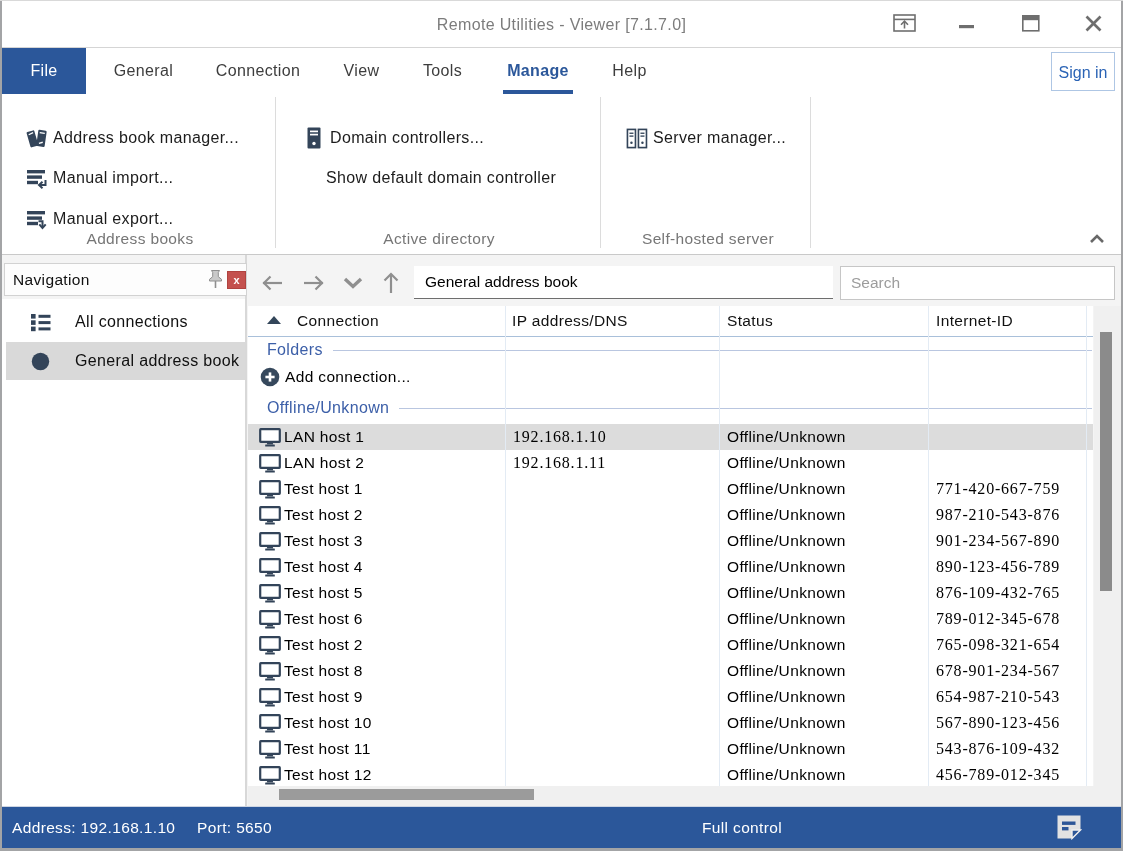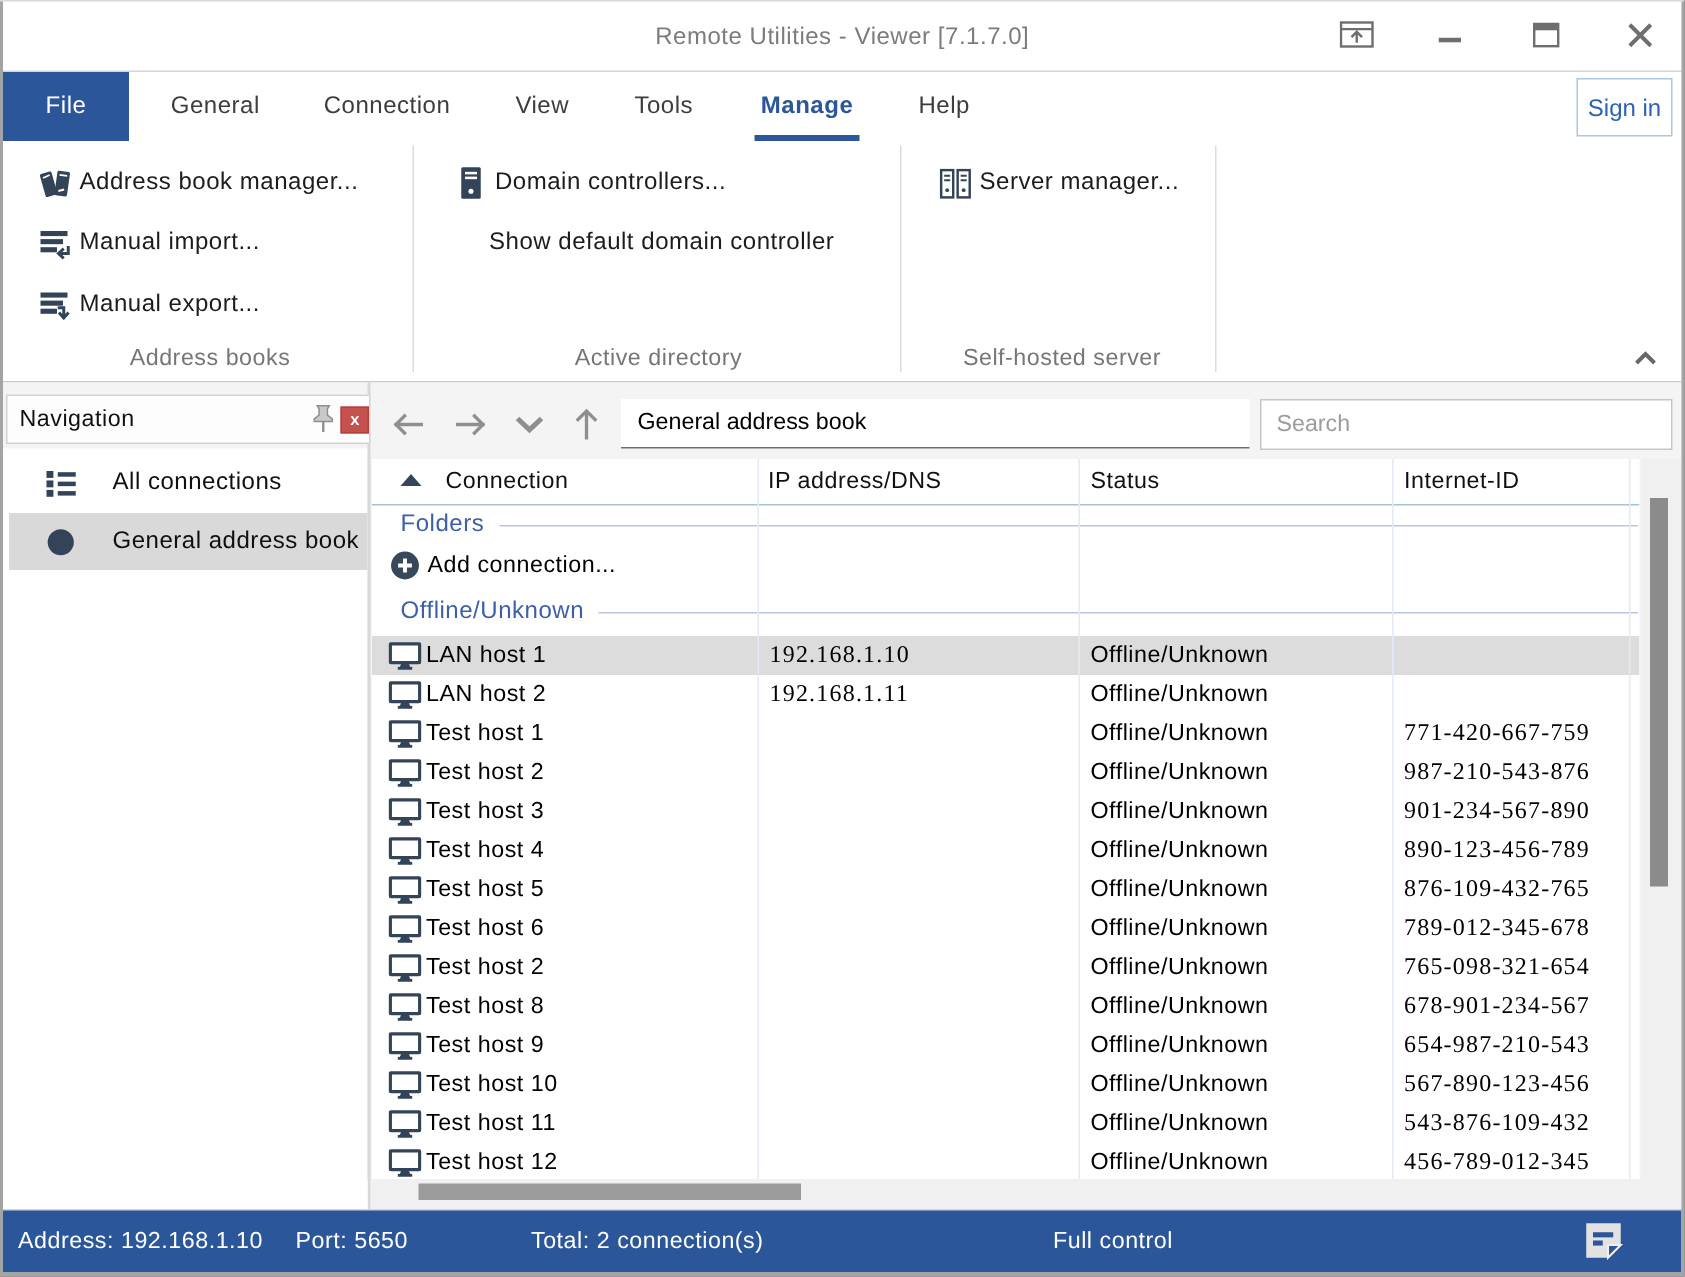--- a/index.html
+++ b/index.html
@@ -30,21 +30,21 @@
             text-align:center;line-height:46px;transform:none;}
   .tab-active{color:#2b579a;font-weight:bold;}
   .tab-underline{position:absolute;top:42px;height:5px;background:#2b579a;}
   .signin{position:absolute;left:1049px;top:4px;width:64px;height:39px;background:#ffffff;
           border:1px solid #aec6e4;color:#2a63b5;font-size:16px;text-align:center;line-height:37px;}
 
   
   .ribbon{left:2px;top:94px;width:1119px;height:161px;background:#ffffff;border-bottom:1px solid #c9c9c9;}
   .ribbon-sep{position:absolute;top:3px;width:1px;height:151px;background:#dcdcdc;}
   .ribbon-item{position:absolute;height:26px;display:flex;align-items:center;color:#1c1c1c;
-               font-size:16px;white-space:nowrap;cursor:default;}
+               font-size:16px;white-space:nowrap;cursor:default;margin-top:16px;}
   .ribbon-item .ric{display:inline-flex;width:22px;justify-content:center;margin-right:5px;}
   .ribbon-label{position:absolute;top:135px;height:20px;line-height:20px;color:#767676;font-size:15.5px;
                 transform:translateX(-50%);white-space:nowrap;}
   .ribbon-collapse{position:absolute;left:1080px;top:133px;width:30px;height:24px;background:transparent;
                    border:none;display:flex;align-items:center;justify-content:center;padding:0;}
 
   
   .content{left:2px;top:255px;width:1119px;height:551px;background:#f4f4f4;}
 
   
@@ -530,21 +530,20 @@
     </div>
     <div class="nav-bottom-white"></div>
     <div class="hscroll">
       <div class="hthumb"></div>
     </div>
   </div>
 
   <div class="abs statusbar">
     <div class="status-item" style="left:10px;">Address: 192.168.1.10</div>
     <div class="status-item" style="left:195px;">Port: 5650</div>
-    <div class="status-item" style="left:352px;">Total: 2 connection(s)</div>
     <div class="status-item" style="left:700px;">Full control</div>
     <button class="status-note">
       <span>
         <svg width="26" height="26" viewBox="0 0 26 26">
             <path d="M1.5 1.5 h23 v14.5 l-8.5 8.5 h-14.5 z" fill="#e2e2e2"></path>
             <path d="M24.5 16 l-8.5 8.5 v-8.5 z" fill="#2d5697"></path>
             <path d="M16 24.5 v-8.5 h8.5 z" fill="none" stroke="#f0f0f0" stroke-width="1.4"></path>
             <rect x="6" y="7.5" width="13.5" height="3.4" fill="#2d5697"></rect>
             <rect x="6" y="13" width="6.5" height="3.4" fill="#2d5697"></rect>
           </svg>

